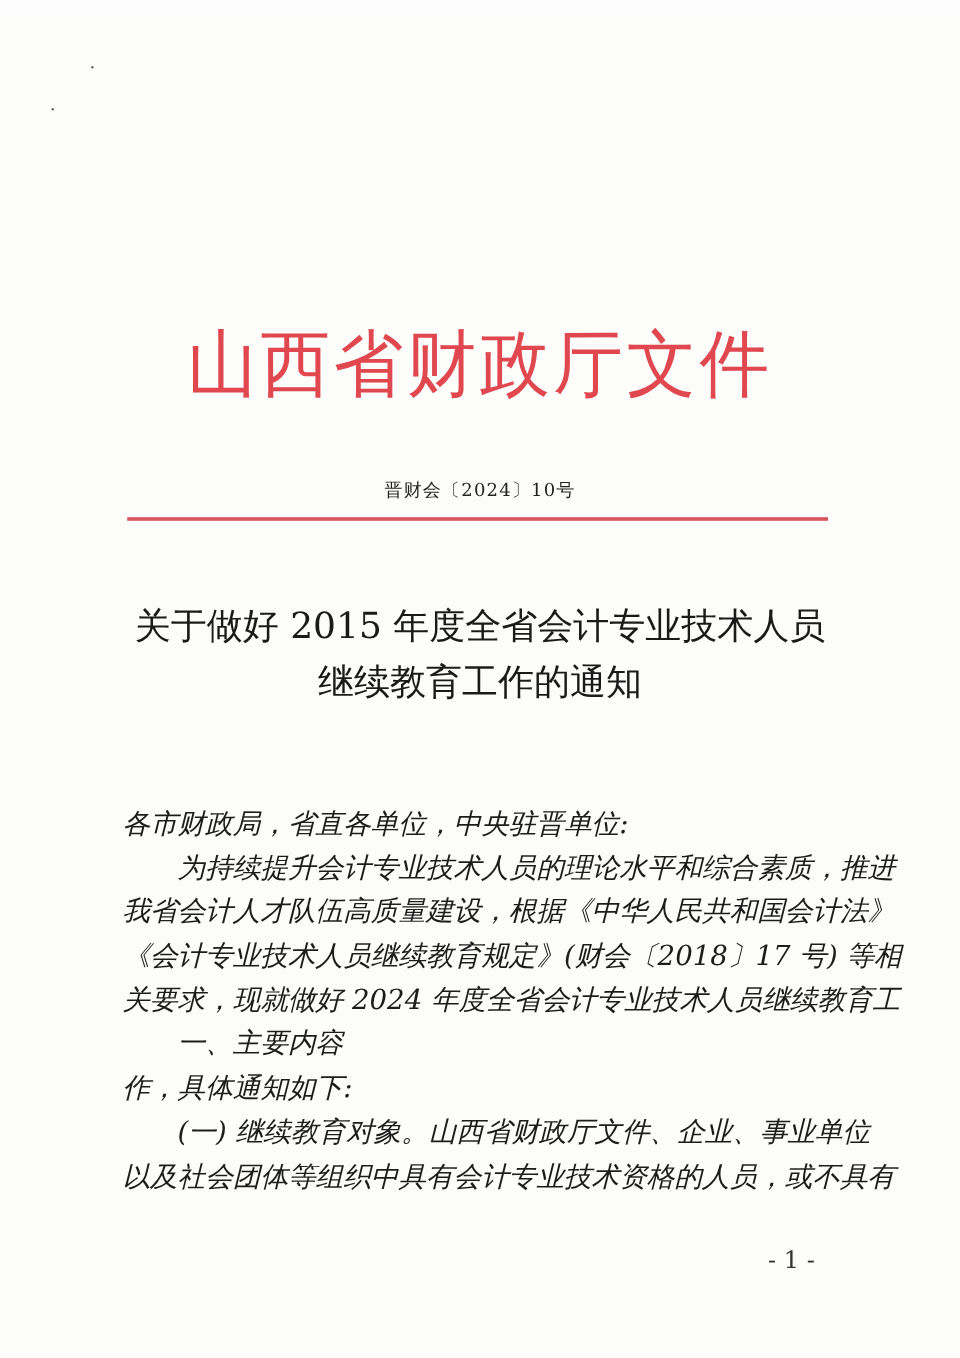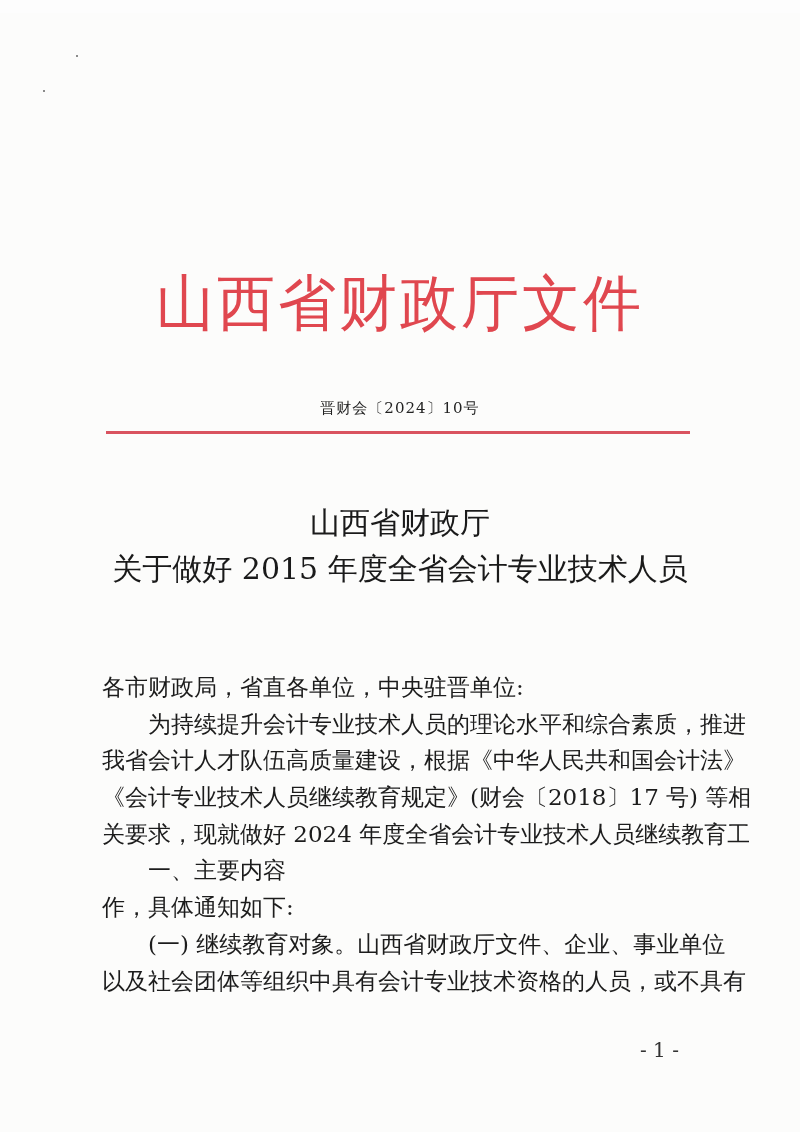--- a/index.html
+++ b/index.html
@@ -78,20 +78,21 @@
       top: 656px;
       font-size: 23px;
       line-height: 36.7px;
       color: #1c1c1c;
     }
     .body-text .line {
       white-space: nowrap;
       height: 36.7px;
       text-align: justify;
       text-align-last: justify;
+      font-style: italic;
     }
     .body-text .line.last {
       text-align-last: left;
     }
     .body-text .indent {
       padding-left: 46px;
     }
     .body-text .heading {
       font-family: "DejaVu Sans", "Liberation Sans", sans-serif;
       text-align-last: left;
@@ -114,22 +115,22 @@
   <span class="speck" style="left:76px;top:42px;"></span>
   <span class="speck" style="left:43px;top:77px;"></span>
 
   <div class="doc-header-title">山西省财政厅文件</div>
 
   <div class="doc-number">晋财会〔2024〕10号</div>
 
   <div class="red-rule"></div>
 
   <div class="notice-title">
-    <div>山西省财政厅</div>
     <div>关于做好 2015 年度全省会计专业技术人员</div>
+    <div>继续教育工作的通知</div>
   </div>
 
   <div class="body-text">
     <div class="line last">各市财政局，省直各单位，中央驻晋单位:</div>
     <div class="line indent">为持续提升会计专业技术人员的理论水平和综合素质，推进</div>
     <div class="line">我省会计人才队伍高质量建设，根据《中华人民共和国会计法》</div>
     <div class="line">《会计专业技术人员继续教育规定》(财会〔2018〕17 号) 等相</div>
     <div class="line">关要求，现就做好 2024 年度全省会计专业技术人员继续教育工</div>
     <div class="line indent heading">一、主要内容</div>
     <div class="line last">作，具体通知如下:</div>

